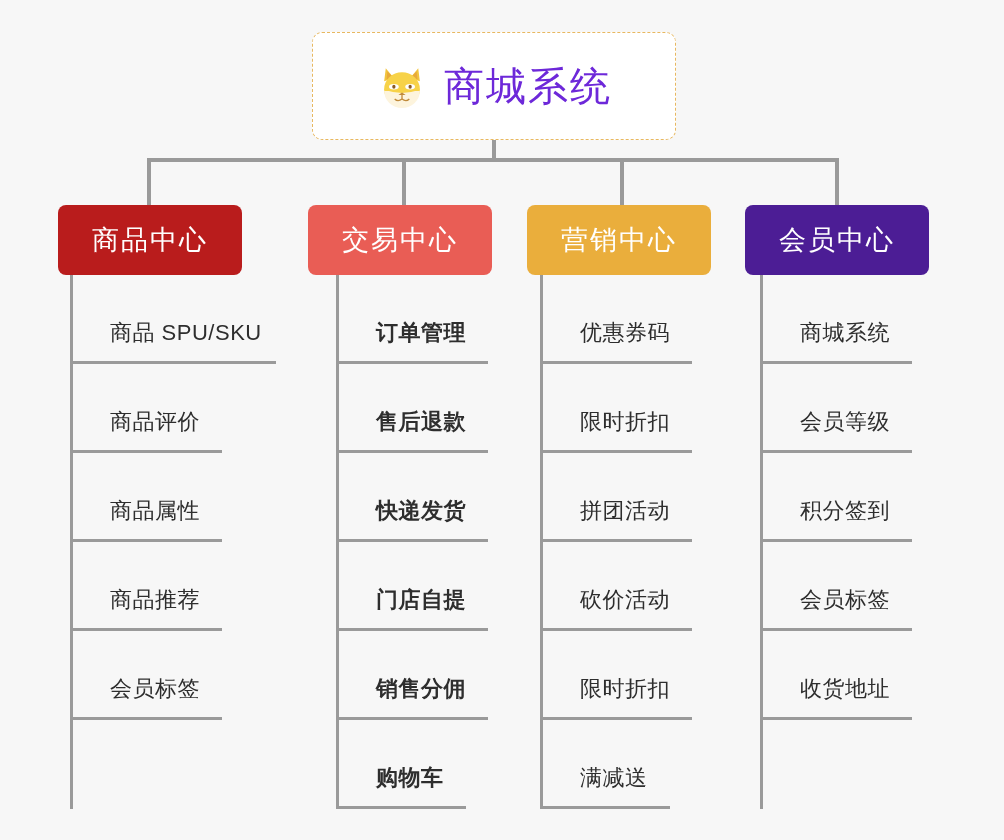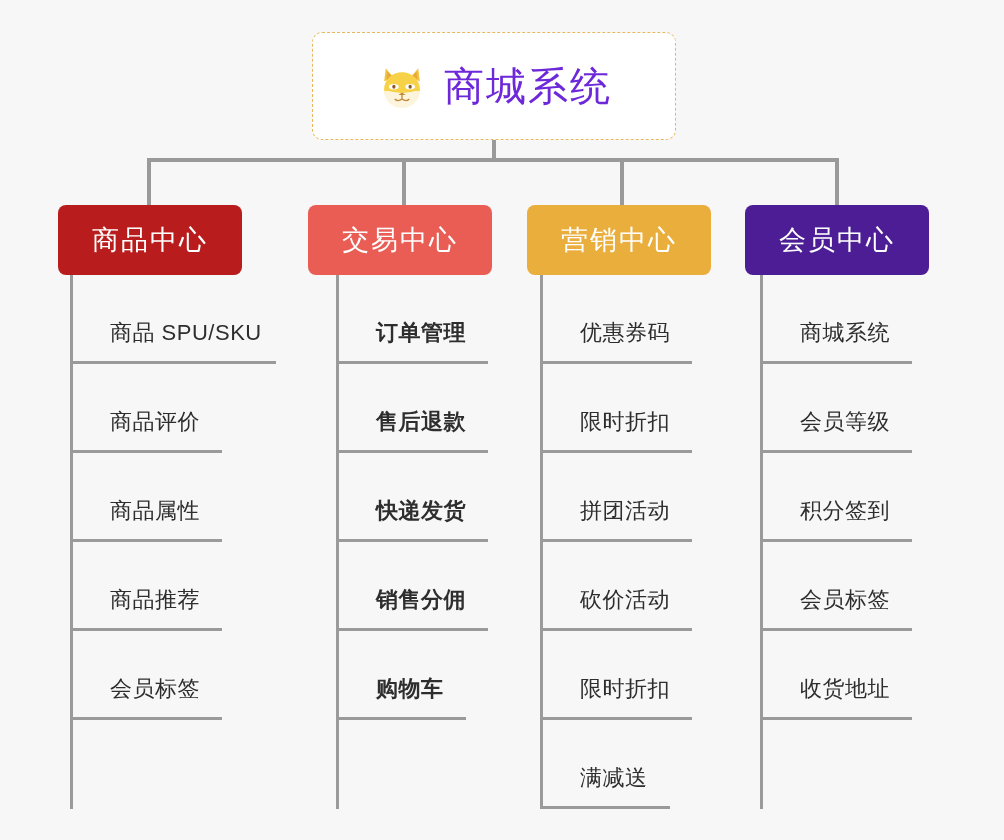--- a/index.html
+++ b/index.html
@@ -193,20 +193,24 @@
     </div>
     <div class="leaf-item">
       <span class="leaf-label">售后退款</span>
       <span class="leaf-rule" style="width:152px;"></span>
     </div>
     <div class="leaf-item">
       <span class="leaf-label">快递发货</span>
       <span class="leaf-rule" style="width:152px;"></span>
     </div>
     <div class="leaf-item">
+      <span class="leaf-label">门店自提</span>
+      <span class="leaf-rule" style="width:152px;"></span>
+    </div>
+    <div class="leaf-item">
       <span class="leaf-label">销售分佣</span>
       <span class="leaf-rule" style="width:152px;"></span>
     </div>
     <div class="leaf-item">
       <span class="leaf-label">购物车</span>
       <span class="leaf-rule" style="width:130px;"></span>
     </div>
   </div>
 
   <div class="leaf-col" style="left:540px;">

